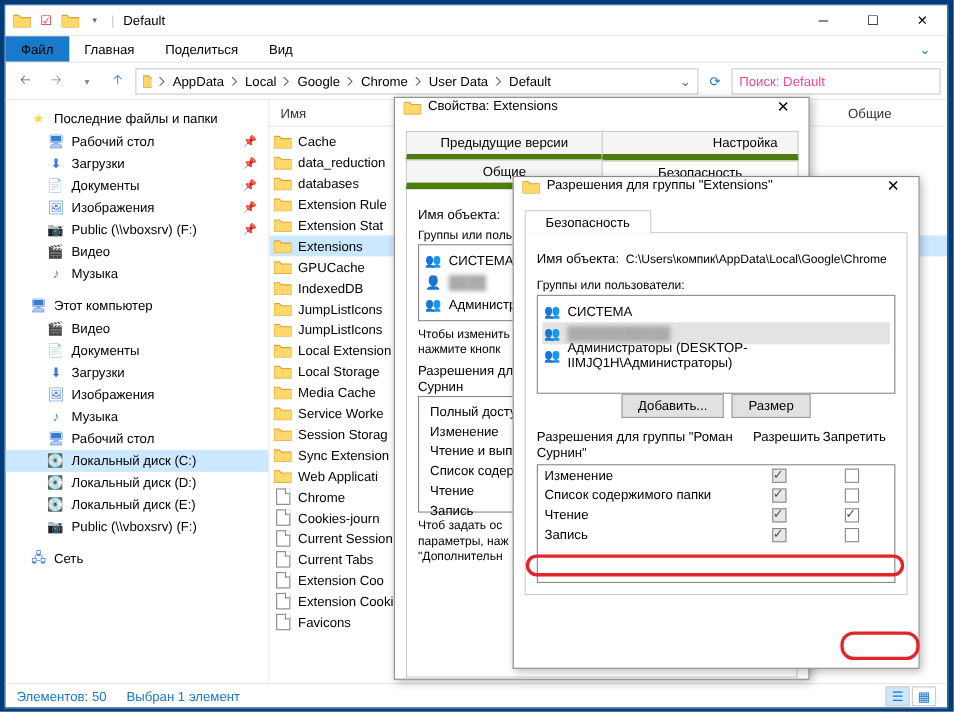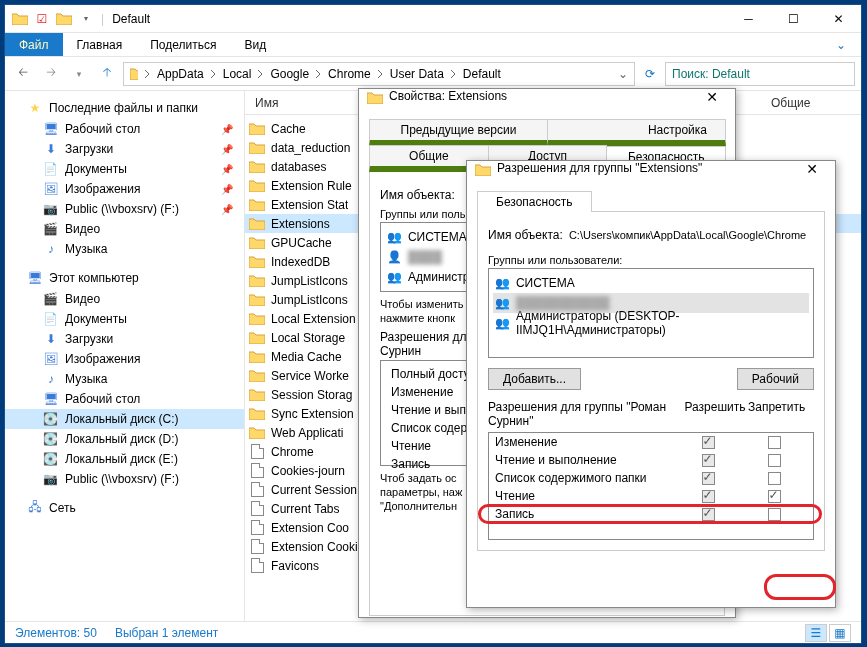--- a/index.html
+++ b/index.html
@@ -6,32 +6,32 @@
 body{width:867px;height:647px;background:#003b7a;overflow:hidden;position:relative}
 .window{position:absolute;left:4px;top:4px;width:858px;height:640px;background:#fff;border:1px solid #1a4f8a}
 .titlebar{height:28px;background:#fff;display:flex;align-items:center;border-bottom:1px solid #e5e5e5}
 .titlebar .qat{display:flex;align-items:center;gap:4px;padding:0 6px}
 .titlebar .qat span{width:18px;height:18px;display:flex;align-items:center;justify-content:center}
 .titlebar .title{flex:1;padding-left:8px;font-size:12px}
 .winbtns{display:flex}
 .winbtns div{width:45px;height:28px;display:flex;align-items:center;justify-content:center;color:#000}
 .ribbon{height:24px;display:flex;align-items:stretch;border-bottom:1px solid #e5e5e5}
 .ribbon .tab{padding:0 14px;display:flex;align-items:center;font-size:12px}
-.ribbon .tab.file{background:#1979ca;color:#fef9c3}
+.ribbon .tab.file{background:#1979ca;color:#000000}
 .ribbon .expand{margin-left:auto;width:40px;display:flex;align-items:center;justify-content:center;color:#1979ca}
 .navbar{height:34px;display:flex;align-items:center;gap:4px;padding:3px 6px;border-bottom:1px solid #e5e5e5}
 .navbtn{width:24px;height:24px;display:flex;align-items:center;justify-content:center;color:#888;border-radius:2px}
 .navbtn.blue{color:#1979ca}
 .navbtn.arrow{color:#555}
 .crumbs{flex:1;height:24px;border:1px solid #ccc;display:flex;align-items:center;padding:0 2px;gap:2px;overflow:hidden}
 .crumbs span{white-space:nowrap;padding:0 4px}
 .crumbs .sep{color:#666;padding:0}
 .crumbs .sep svg{vertical-align:middle}
 .refresh{width:22px}
-.search{width:190px;height:24px;border:1px solid #ccc;padding:0 6px;color:#0f766e;display:flex;align-items:center}
+.search{width:190px;height:24px;border:1px solid #ccc;padding:0 6px;color:#ec4899;display:flex;align-items:center}
 .content{display:flex;height:calc(100% - 28px - 24px - 34px - 22px)}
 .sidebar{width:240px;border-right:1px solid #e5e5e5;overflow-y:auto;padding:6px 0}
 .sb-head{display:flex;align-items:center;gap:6px;padding:3px 10px 3px 22px;font-size:12px}
 .sb-item{display:flex;align-items:center;gap:6px;padding:2px 10px 2px 38px;font-size:12px;height:20px}
 .sb-item .pin{margin-left:auto;color:#888;font-size:10px}
 .sb-item.sel{background:#cce8ff}
 .sb-sep{height:8px}
 .icon16{width:16px;height:16px;flex-shrink:0;display:inline-flex;align-items:center;justify-content:center}
 .star{color:#ffd24a}
 .pc{color:#3a7ad9}
@@ -62,21 +62,21 @@
 .userbox{border:1px solid #888;padding:4px;background:#fff}
 .userrow{display:flex;align-items:center;gap:6px;padding:2px;height:20px}
 .userrow.sel{background:#e3e3e3}
 .permtable{border:1px solid #888;margin-top:4px}
 .permrow{display:flex;padding:1px 6px;align-items:center;height:18px}
 .permrow .c1{flex:1}
 .permrow .c2,.permrow .c3{width:66px;text-align:center}
 .chk{width:13px;height:13px;border:1px solid #888;display:inline-block;vertical-align:middle;position:relative}
 .chk.g{background:#e8e8e8}
 .chk.c:after{content:"✓";position:absolute;left:0;top:-3px;font-size:12px;color:#555}
-.btnrow{display:flex;gap:7px;justify-content:space-between;margin-top:10px}
+.btnrow{display:flex;gap:7px;justify-content:center;}
 .btn{border:1px solid #999;background:#e1e1e1;padding:3px 14px;min-width:72px;text-align:center}
 .btn.def{border:1px solid #0078d7;background:#e5f1fb}
 .highlight{border:3px solid #e3242b;border-radius:12px;position:absolute;pointer-events:none}
 .hl1{left:478px;top:504px;width:344px;height:20px;z-index:30}
 .hl2{left:764px;top:574px;width:72px;height:26px;z-index:30}
 .blur{filter:blur(2px);color:#aaa;width:220px;display:inline-block}
 svg{display:block}
 </style>
 </head>
 <body>
@@ -471,21 +471,20 @@
       </span>
     <span>Свойства: Extensions</span>
     <span class="x">✕</span>
   </div>
   <div class="tabs">
     <div class="t inactive" style="flex:1;text-align:center">Предыдущие версии</div>
     <div class="t inactive" style="flex:1;text-align:right">Настройка</div>
   </div>
   <div class="tabs tabrow2">
     <div class="t inactive" style="flex:1;text-align:center">Общие</div>
-    <div class="t inactive" style="flex:1;text-align:center">Доступ</div>
     <div class="t" style="flex:1;text-align:center;top:1px">Безопасность</div>
   </div>
   <div class="panel" style="height:444px;overflow:hidden">
     <div class="lbl"><span>Имя объекта:</span></div>
     <div class="lbl">Группы или поль</div>
     <div class="userbox" style="height:70px">
       <div class="userrow">
           <span>👥</span>
           <span>СИСТЕМА</span>
         </div>
@@ -552,39 +551,34 @@
           <span>👥</span>
           <span class="blur">███████████</span>
         </div>
         <div class="userrow">
           <span>👥</span>
           <span>Администраторы (DESKTOP-IIMJQ1H\Администраторы)</span>
         </div>
       </div>
     <div class="btnrow">
       <div class="btn">Добавить...</div>
-      <div class="btn">Рабочий</div>
+      <div class="btn">Размер</div>
     </div>
     <div style="display:flex;margin-top:10px">
       <div style="flex:1">Разрешения для группы "Роман Сурнин"</div>
       <div style="width:66px;text-align:center">Разрешить</div>
       <div style="width:66px;">Запретить</div>
     </div>
     <div class="permtable" id="d2perms" style="height:108px;overflow-y:scroll">
         <div class="permrow">
           <div class="c1">Изменение</div>
           <div class="c2"><span class="chk g c"></span></div>
           <div class="c3"><span class="chk"></span></div>
         </div>
         <div class="permrow">
-          <div class="c1">Чтение и выполнение</div>
-          <div class="c2"><span class="chk g c"></span></div>
-          <div class="c3"><span class="chk"></span></div>
-        </div>
-        <div class="permrow">
           <div class="c1">Список содержимого папки</div>
           <div class="c2"><span class="chk g c"></span></div>
           <div class="c3"><span class="chk"></span></div>
         </div>
         <div class="permrow">
           <div class="c1">Чтение</div>
           <div class="c2"><span class="chk g c"></span></div>
           <div class="c3"><span class="chk c"></span></div>
         </div>
         <div class="permrow">

